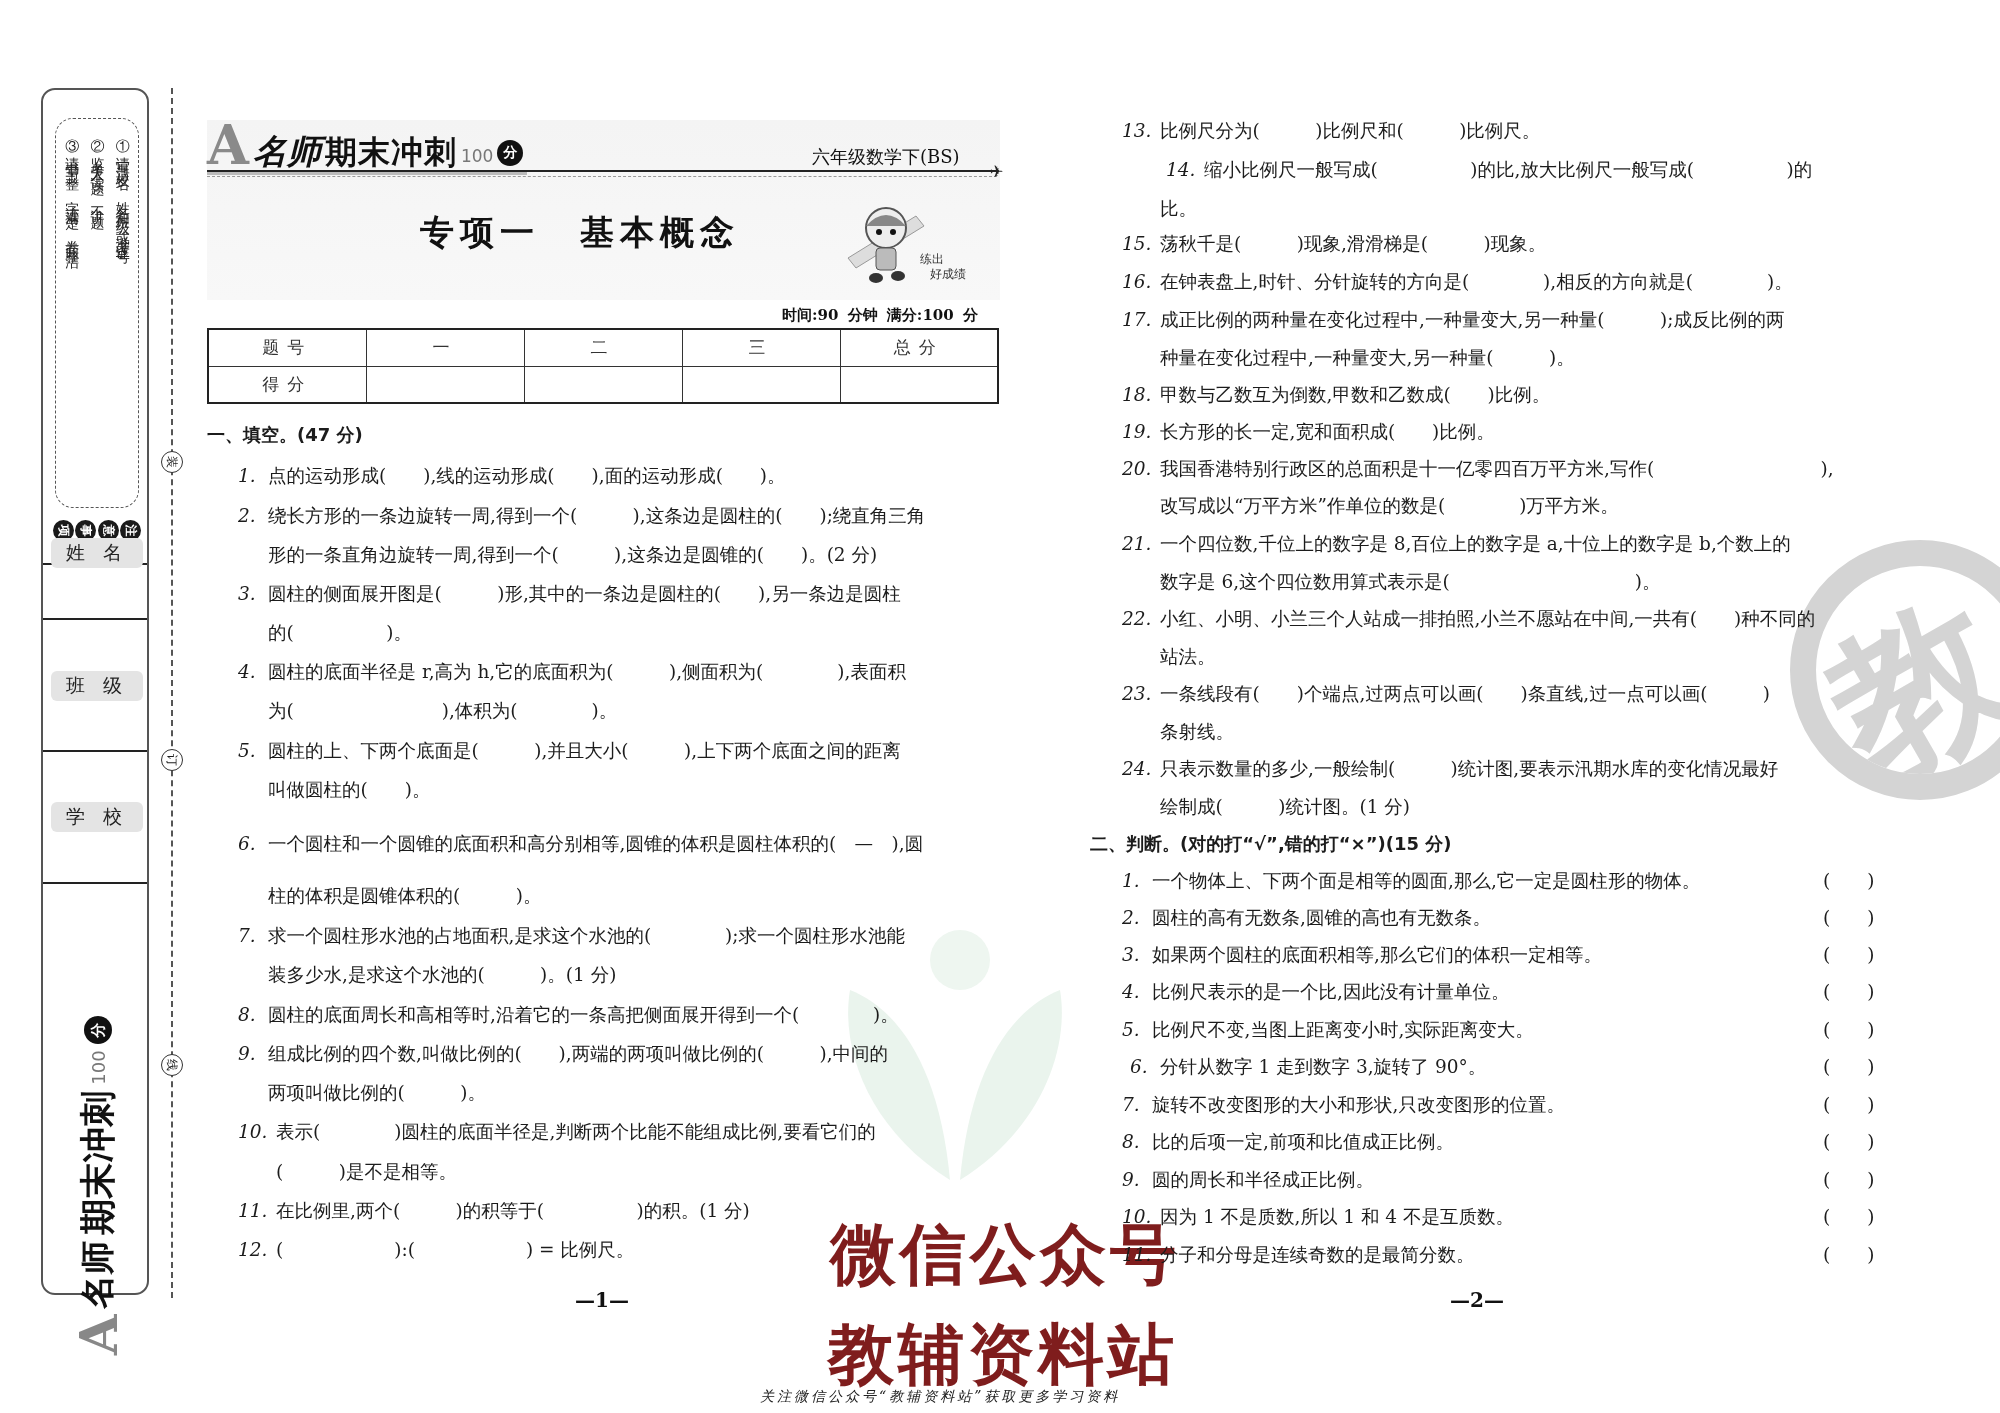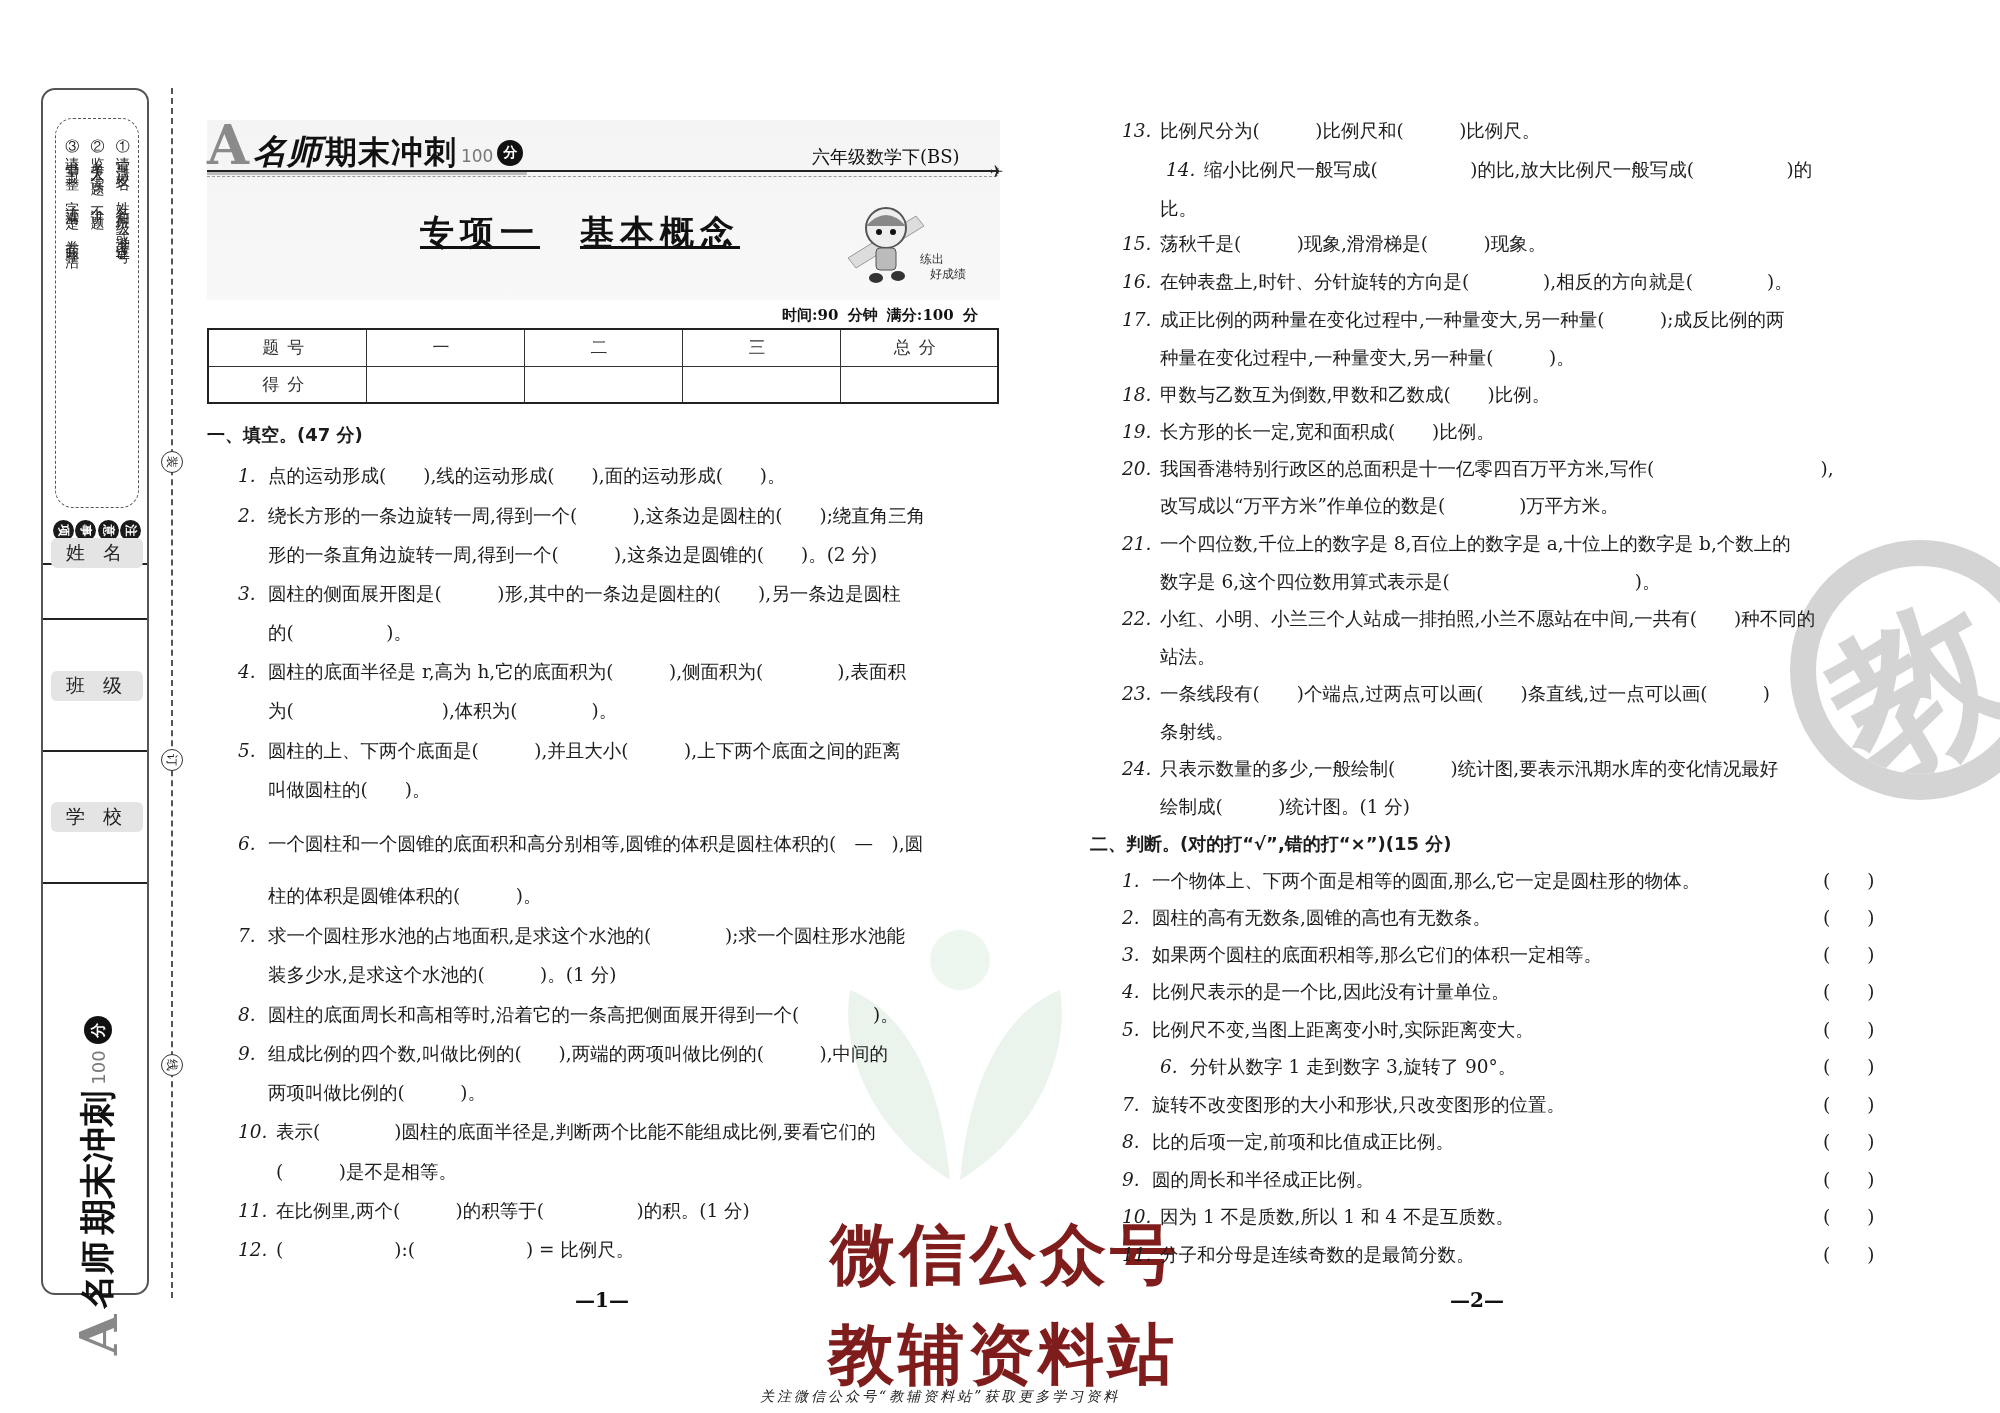--- a/index.html
+++ b/index.html
@@ -39,21 +39,21 @@
   .brand .logo-a { font-family: "DejaVu Serif", serif; font-size: 54px; font-weight: bold; color: #8a8a8a; line-height: 1; }
   .brand .logo-ms { font-family: "DejaVu Serif", serif; font-style: italic; font-size: 34px; font-weight: bold; color: #111; line-height: 1; margin-bottom: 4px; }
   .brand .logo-main { font-family: "DejaVu Sans", sans-serif; font-size: 32px; font-weight: bold; color: #111; line-height: 1; margin-bottom: 4px; letter-spacing: 1px; }
   .brand .logo-100 { font-family: "DejaVu Sans", sans-serif; font-size: 17px; color: #777; margin-bottom: 6px; }
   .brand .logo-fen { width: 26px; height: 26px; margin-bottom: 6px; border-radius: 50%; background: #111; color: #fff; font-size: 14px; font-weight: bold; display: flex; align-items: center; justify-content: center; font-family: "DejaVu Sans", sans-serif; }
   .brand-underline { position: absolute; left: 207px; top: 170px; width: 320px; height: 5px; background: #bbb; }
   .header-line { position: absolute; left: 207px; top: 170px; width: 790px; height: 2px; background: #222; }
   .header-dash { position: absolute; left: 207px; top: 176px; width: 790px; border-top: 1.5px dashed #999; }
   .header-arrow { position: absolute; left: 990px; top: 162px; font-size: 16px; color: #222; font-family: "DejaVu Sans", sans-serif; }
   .grade { position: absolute; left: 812px; top: 145px; font-family: "DejaVu Serif", serif; font-size: 18px; color: #111; }
-  .section-title { position: absolute; left: 420px; top: 210px; font-family: "DejaVu Serif", serif; font-weight: bold; font-size: 34px; letter-spacing: 6px; color: #111; text-decoration: underline; }
+  .section-title { position: absolute; left: 420px; top: 210px; font-family: "DejaVu Serif", serif; font-weight: bold; font-size: 34px; letter-spacing: 6px; color: #111; }
   .section-title .gap { display: inline-block; width: 40px; }
   .mascot { position: absolute; left: 838px; top: 196px; width: 110px; height: 90px; }
   .mascot-text { position: absolute; left: 920px; top: 252px; font-family: "DejaVu Sans", sans-serif; font-size: 12px; color: #333; line-height: 15px; }
   .meta { position: absolute; left: 782px; top: 306px; font-family: "DejaVu Serif", serif; font-size: 15px; color: #111; word-spacing: 4px; font-weight: bold; }
 
   .score-table { position: absolute; left: 207px; top: 328px; width: 792px; border-collapse: collapse; border-top: 2px solid #222; border-bottom: 2px solid #222; }
   .score-table td { border: 1px solid #333; height: 37px; text-align: center; font-family: "DejaVu Serif", serif; font-size: 17px; letter-spacing: 8px; color: #333; width: 20%; }
   .score-table td:first-child { border-left: 2px solid #222; }
   .score-table td:last-child { border-right: 2px solid #222; }
 
@@ -242,21 +242,21 @@
 
   <div class="q" style="left:1122px;top:943px"><span class="num" style="width:30px">3.</span><span>如果两个圆柱的底面积相等,那么它们的体积一定相等。</span></div>
   <div class="judge-paren q" style="top:943px">(　　)</div>
 
   <div class="q" style="left:1122px;top:980px"><span class="num" style="width:30px">4.</span><span>比例尺表示的是一个比,因此没有计量单位。</span></div>
   <div class="judge-paren q" style="top:980px">(　　)</div>
 
   <div class="q" style="left:1122px;top:1018px"><span class="num" style="width:30px">5.</span><span>比例尺不变,当图上距离变小时,实际距离变大。</span></div>
   <div class="judge-paren q" style="top:1018px">(　　)</div>
 
-  <div class="q" style="left:1160px;top:1055px"><span class="num" style="width:30px">6.</span><span>分针从数字 1 走到数字 3,旋转了 90°。</span></div>
+  <div class="q" style="left:1130px;top:1055px"><span class="num" style="width:30px">6.</span><span>分针从数字 1 走到数字 3,旋转了 90°。</span></div>
   <div class="judge-paren q" style="top:1055px">(　　)</div>
 
   <div class="q" style="left:1122px;top:1093px"><span class="num" style="width:30px">7.</span><span>旋转不改变图形的大小和形状,只改变图形的位置。</span></div>
   <div class="judge-paren q" style="top:1093px">(　　)</div>
 
   <div class="q" style="left:1122px;top:1130px"><span class="num" style="width:30px">8.</span><span>比的后项一定,前项和比值成正比例。</span></div>
   <div class="judge-paren q" style="top:1130px">(　　)</div>
 
   <div class="q" style="left:1122px;top:1168px"><span class="num" style="width:30px">9.</span><span>圆的周长和半径成正比例。</span></div>
   <div class="judge-paren q" style="top:1168px">(　　)</div>

